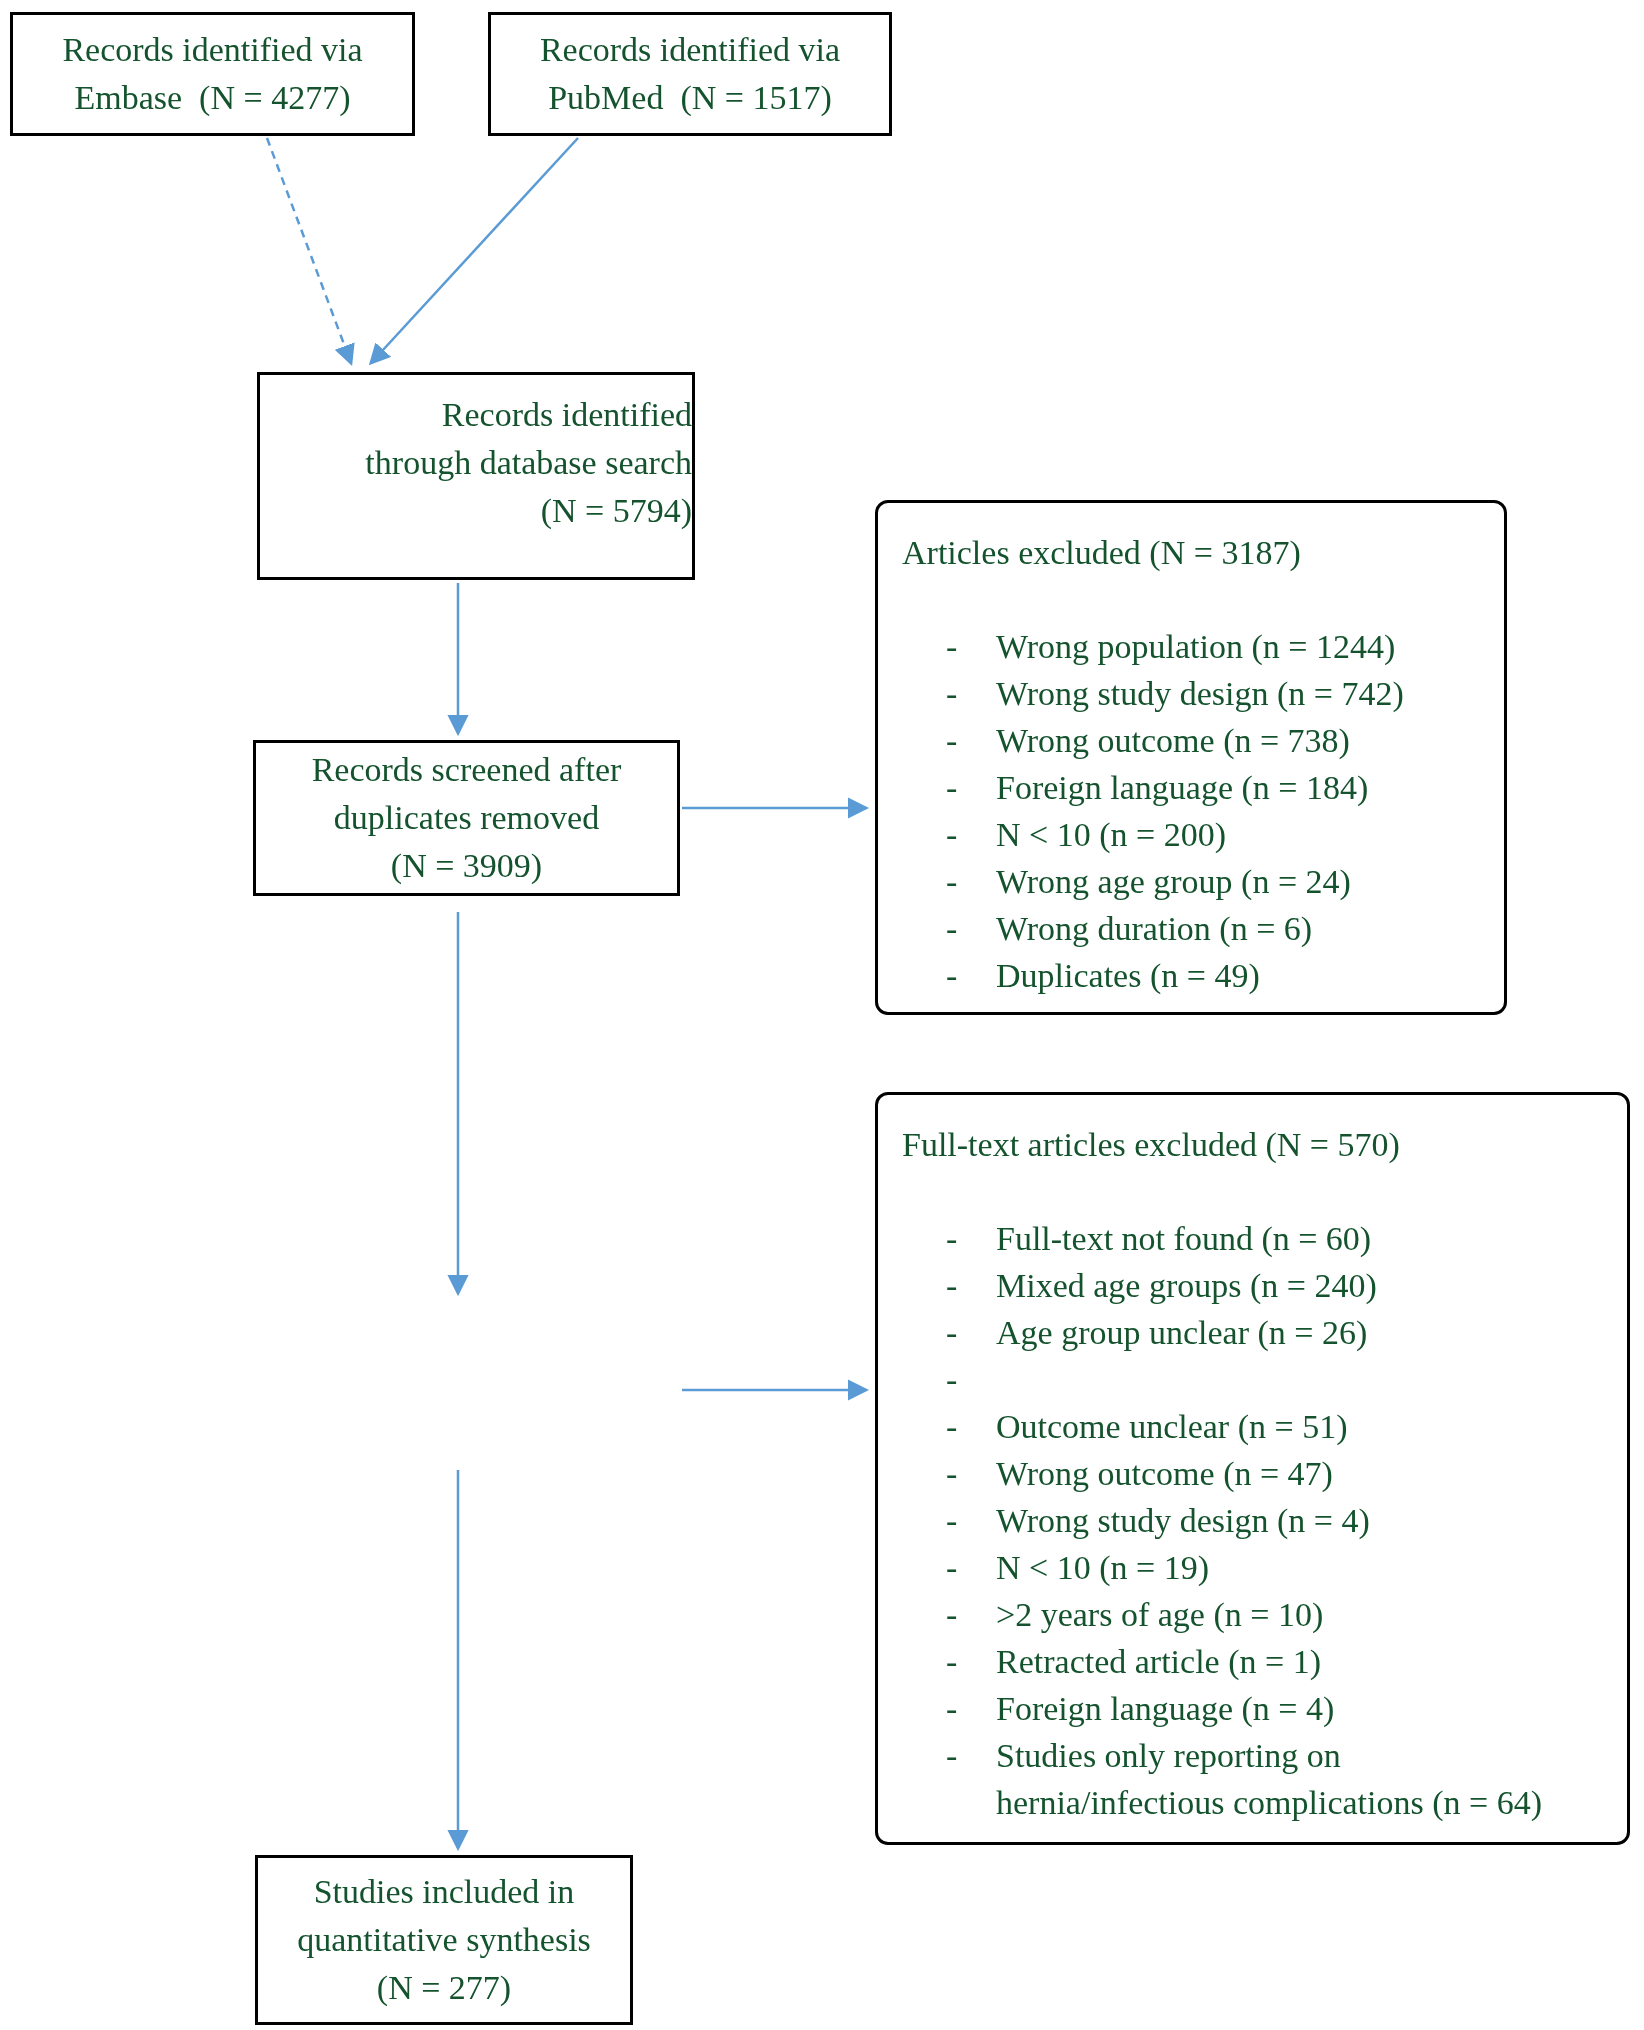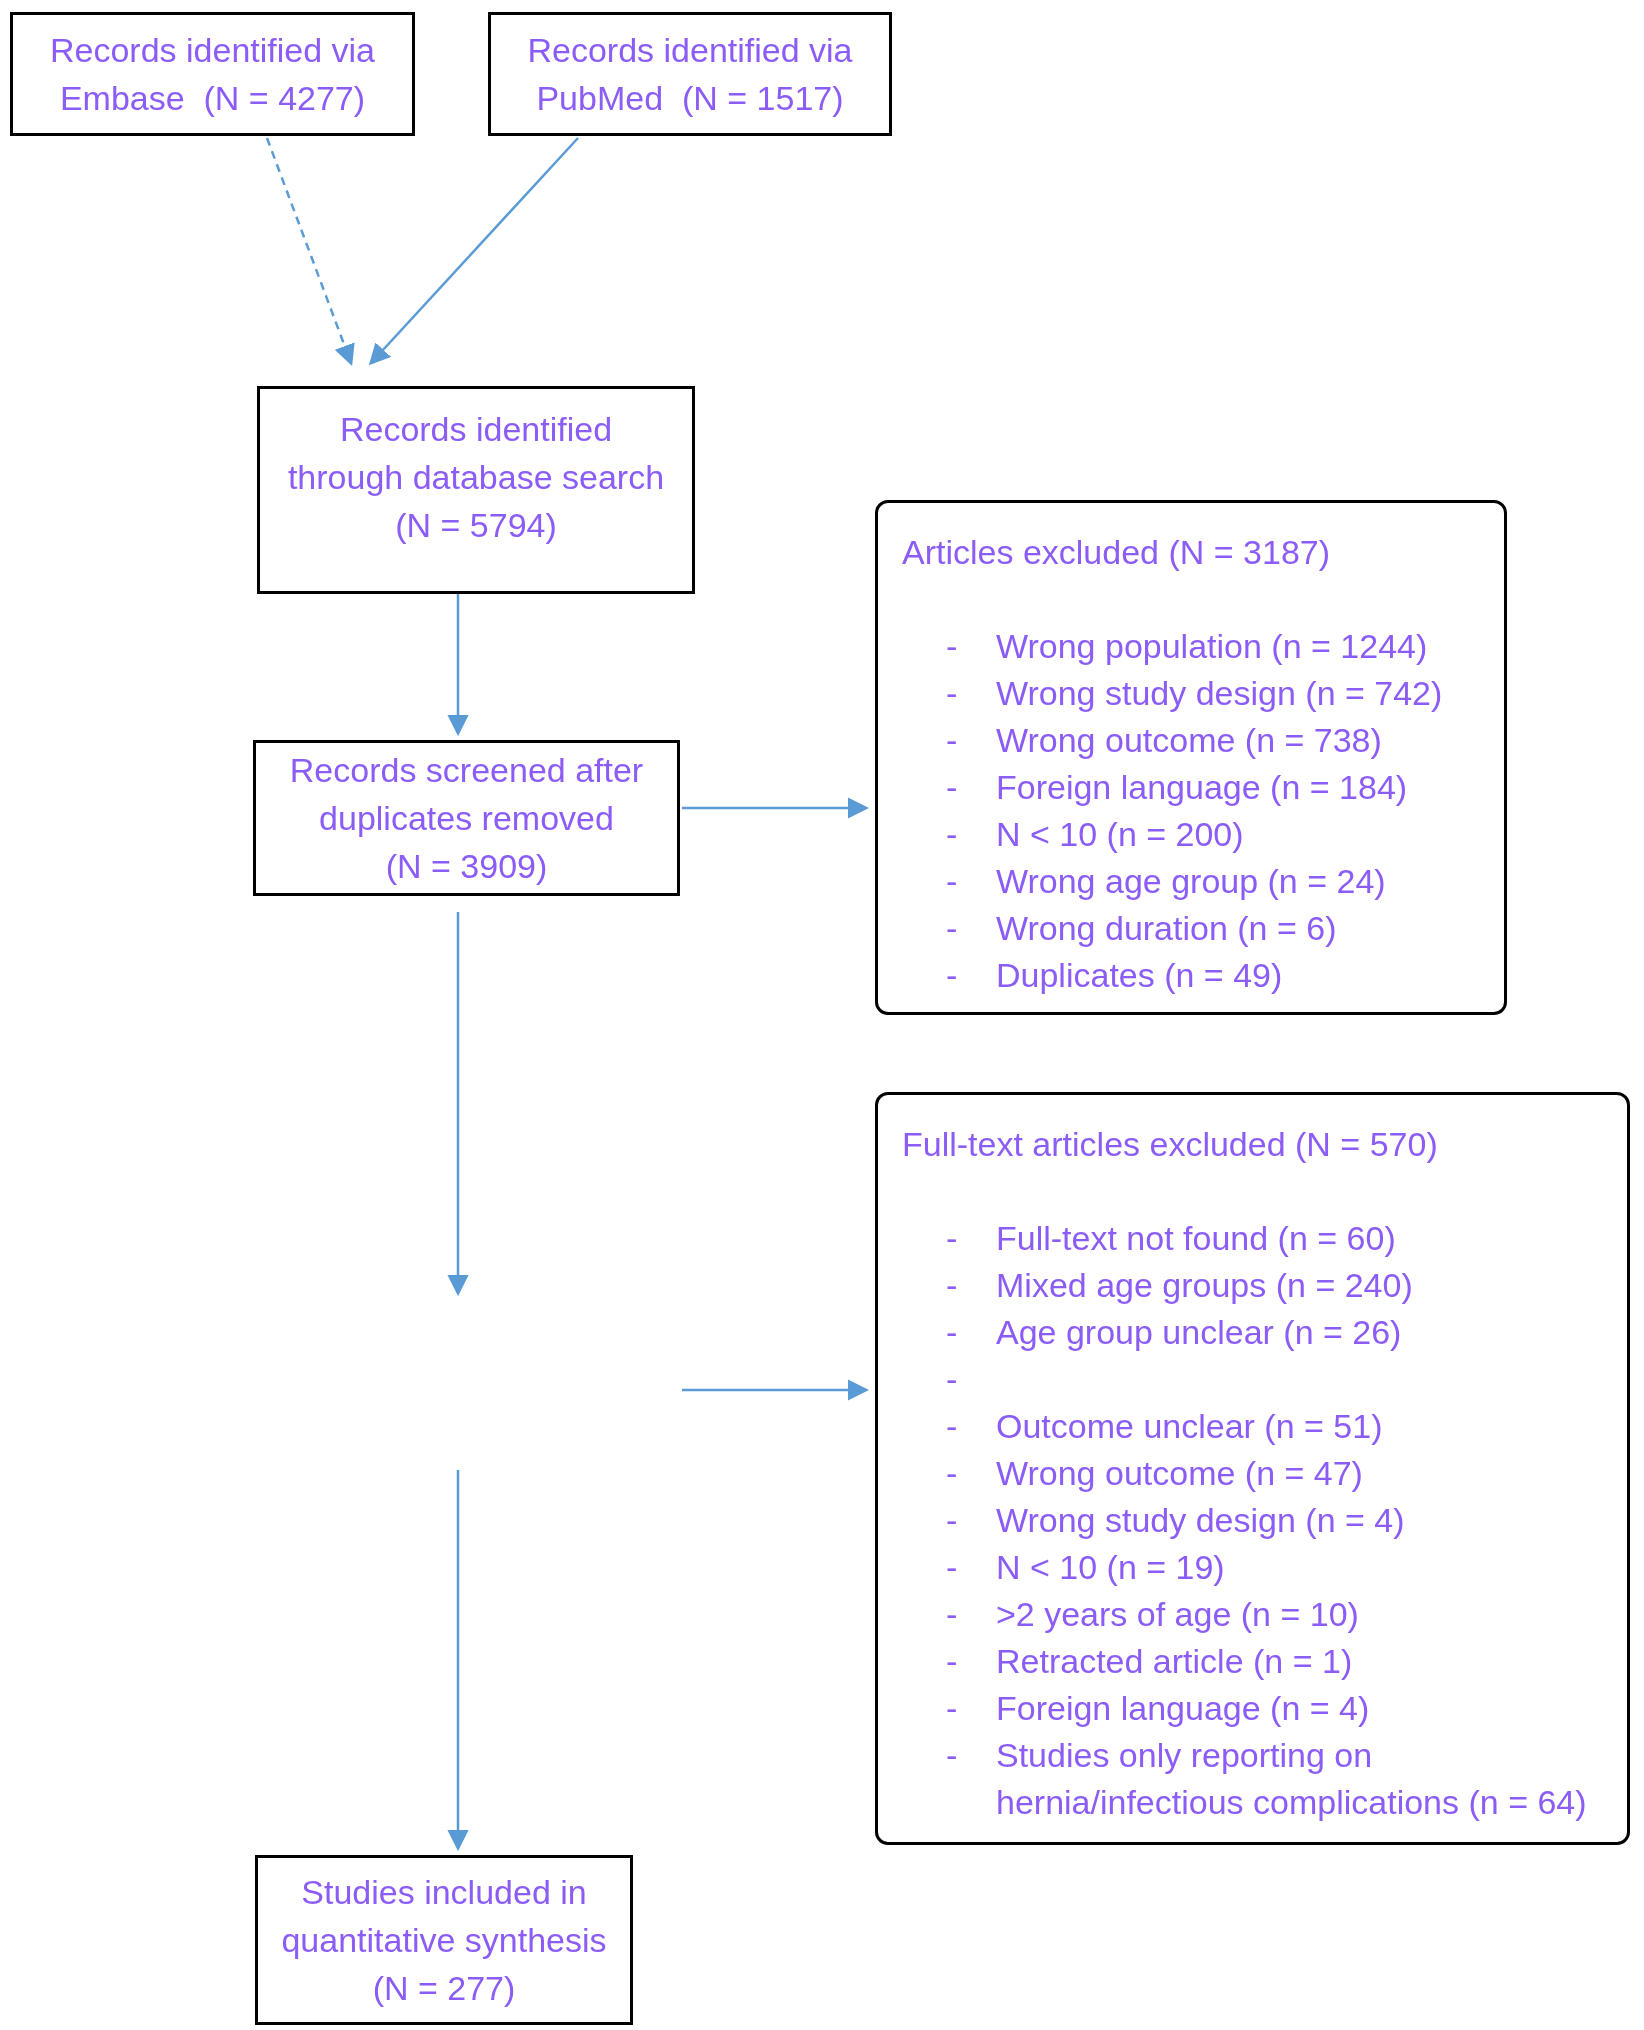--- a/index.html
+++ b/index.html
@@ -5,22 +5,22 @@
   html, body {
     margin: 0;
     padding: 0;
     background: #ffffff;
   }
   .canvas {
     position: relative;
     width: 1644px;
     height: 2030px;
     background: #ffffff;
-    font-family: Liberation Sans, sans-serif;
-    color: #8b5cf6;
+    font-family: Liberation Serif, serif;
+    color: #14532d;
   }
   .arrows {
     position: absolute;
     left: 0;
     top: 0;
     width: 1644px;
     height: 2030px;
   }
   .box {
     position: absolute;
@@ -92,21 +92,21 @@
   <div class="box center-box" style="left:10px; top:12px; width:405px; height:124px;">
     <div class="box-line">Records identified via</div>
     <div class="box-line">Embase  (N = 4277)</div>
   </div>
 
   <div class="box center-box" style="left:488px; top:12px; width:404px; height:124px;">
     <div class="box-line">Records identified via</div>
     <div class="box-line">PubMed  (N = 1517)</div>
   </div>
 
-  <div class="box center-box top-biased" style="left:257px; top:386px; width:438px; height:208px;">
+  <div class="box center-box top-biased" style="left:257px; top:372px; width:438px; height:208px;align-items:flex-end;">
     <div class="box-line">Records identified</div>
     <div class="box-line">through database search</div>
     <div class="box-line">(N = 5794)</div>
   </div>
 
   <div class="box center-box" style="left:253px; top:740px; width:427px; height:156px;">
     <div class="box-line">Records screened after</div>
     <div class="box-line">duplicates removed</div>
     <div class="box-line">(N = 3909)</div>
   </div>

